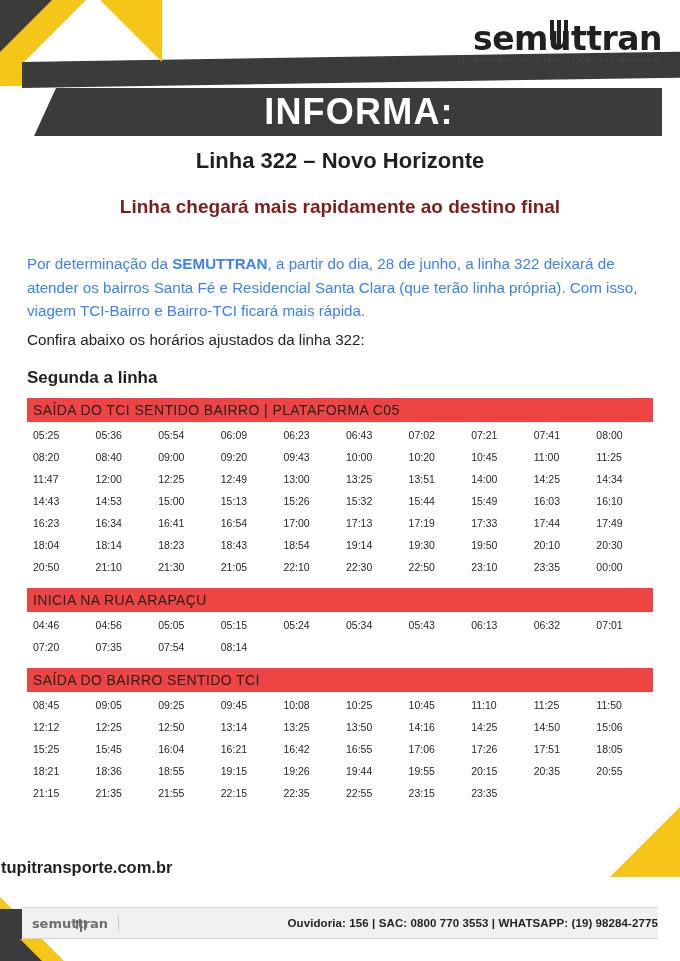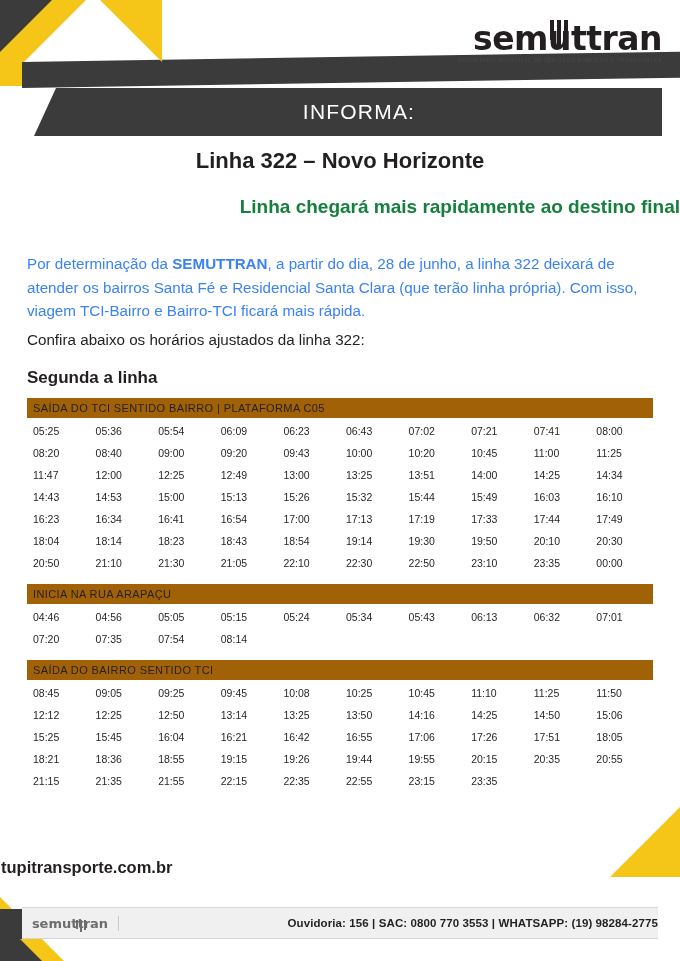--- a/index.html
+++ b/index.html
@@ -136,22 +136,22 @@
     top: 88px;
     width: 606px;
     height: 48px;
     background: #3b3b3b;
     color: #ffffff;
     display: flex;
     align-items: center;
     justify-content: center;
   }
   .informa-bar span {
-    font-size: 21px;
-    font-weight: normal;
+    font-size: 36px;
+    font-weight: bold;
     letter-spacing: 1.2px;
     font-family: "Liberation Sans", sans-serif;
   }
   .informa-tab {
     position: absolute;
     left: 34px;
     top: 88px;
     width: 0; height: 0;
     border-bottom: 48px solid #3b3b3b;
     border-left: 22px solid transparent;
@@ -164,24 +164,24 @@
     top: 148px;
     text-align: center;
     font-size: 22px;
     font-weight: bold;
     color: #231f20;
   }
   .line-sub {
     position: absolute;
     left: 0; right: 0;
     top: 196px;
-    text-align: right;
+    text-align: center;
     font-size: 19px;
     font-weight: bold;
-    color: #15803d;
+    color: #7f1d1d;
   }
 
   
   .body-text {
     position: absolute;
     left: 27px;
     top: 252px;
     width: 626px;
     font-size: 15.2px;
     line-height: 1.55;
@@ -207,23 +207,23 @@
   }
 
   
   .schedule {
     position: absolute;
     left: 27px;
     top: 398px;
     width: 626px;
   }
   .sec-head {
-    background: #a16207;
-    color: #231f20;
-    font-size: 11px;
+    background: #ef4444;
+    color: #231f20;
+    font-size: 14px;
     letter-spacing: 0.4px;
     padding: 4px 6px 4px 6px;
     font-family: "Liberation Sans", sans-serif;
     margin-top: 10px;
   }
   .sec-head.first { margin-top: 0; }
   .times {
     width: 100%;
     border-collapse: collapse;
     table-layout: fixed;

